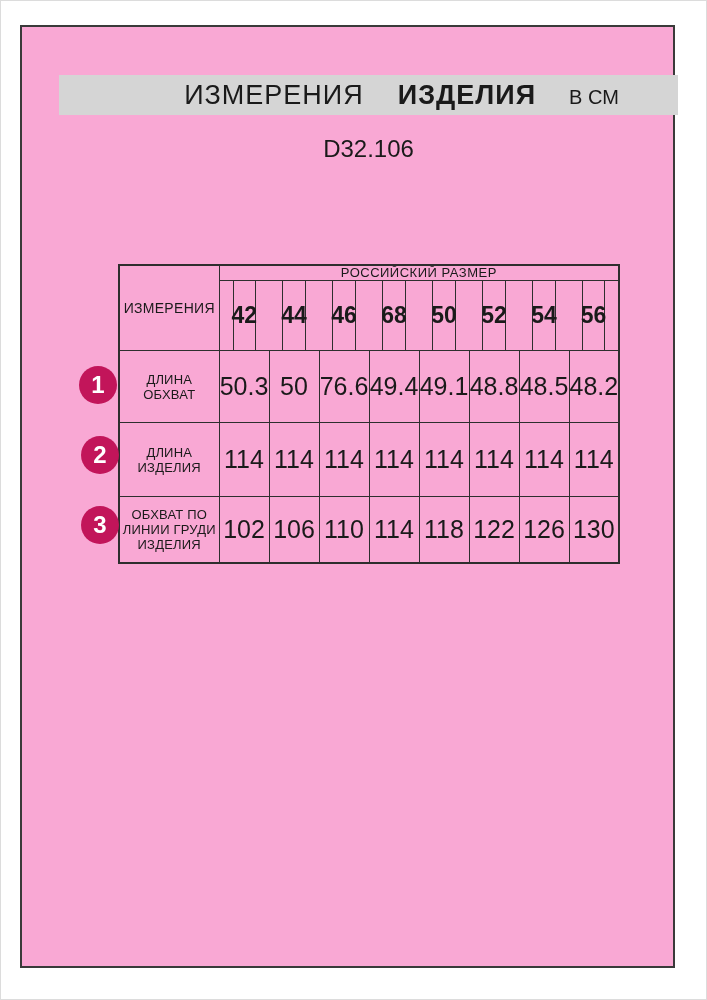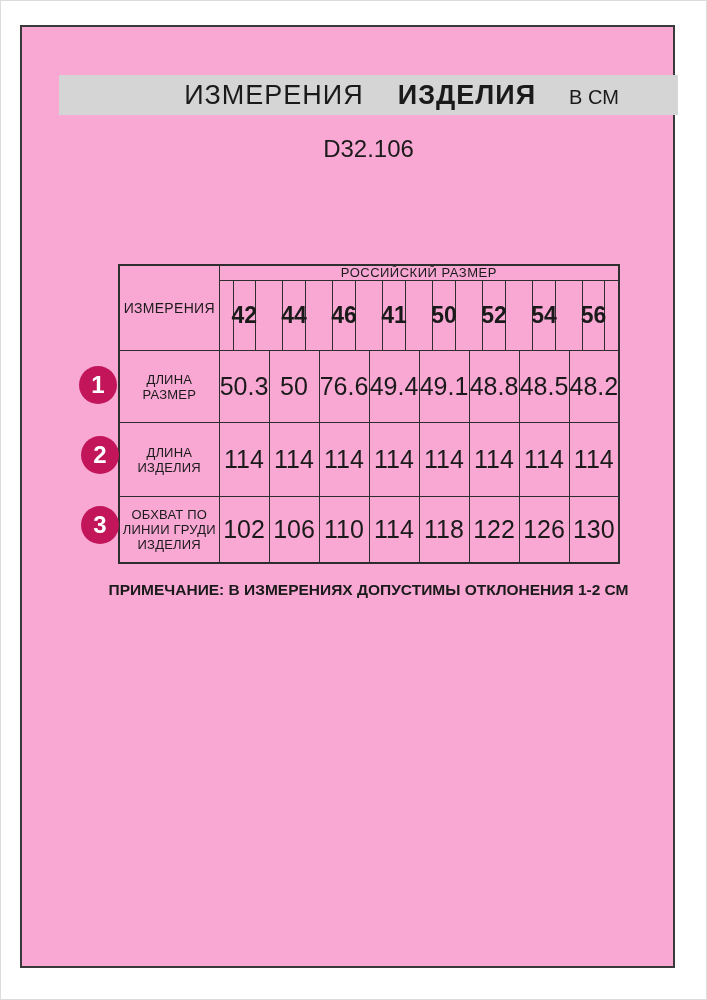--- a/index.html
+++ b/index.html
@@ -97,37 +97,37 @@
         <th class="size-cell">
               <div class="size-box">42</div>
             </th>
         <th class="size-cell">
               <div class="size-box">44</div>
             </th>
         <th class="size-cell">
               <div class="size-box">46</div>
             </th>
         <th class="size-cell">
-              <div class="size-box">41</div>
+              <div class="size-box">68</div>
             </th>
         <th class="size-cell">
               <div class="size-box">50</div>
             </th>
         <th class="size-cell">
               <div class="size-box">52</div>
             </th>
         <th class="size-cell">
               <div class="size-box">54</div>
             </th>
         <th class="size-cell">
               <div class="size-box">56</div>
             </th>
       </tr>
       <tr class="row-1">
-        <td class="label-cell">ДЛИНА РАЗМЕР</td>
+        <td class="label-cell">ДЛИНА ОБХВАТ</td>
         <td class="value-cell">50.3</td>
         <td class="value-cell">50</td>
         <td class="value-cell">76.6</td>
         <td class="value-cell">49.4</td>
         <td class="value-cell">49.1</td>
         <td class="value-cell">48.8</td>
         <td class="value-cell">48.5</td>
         <td class="value-cell">48.2</td>
       </tr>
       <tr class="row-2">
@@ -155,15 +155,14 @@
         <td class="value-cell">126</td>
         <td class="value-cell">130</td>
       </tr>
     </tbody>
       </table>
 
     <div class="marker marker-1">1</div>
     <div class="marker marker-2">2</div>
     <div class="marker marker-3">3</div>
 
-    <div class="note">ПРИМЕЧАНИЕ: В ИЗМЕРЕНИЯХ ДОПУСТИМЫ ОТКЛОНЕНИЯ 1-2 СМ</div>
   </div>
 </div>
 
 </body></html>

